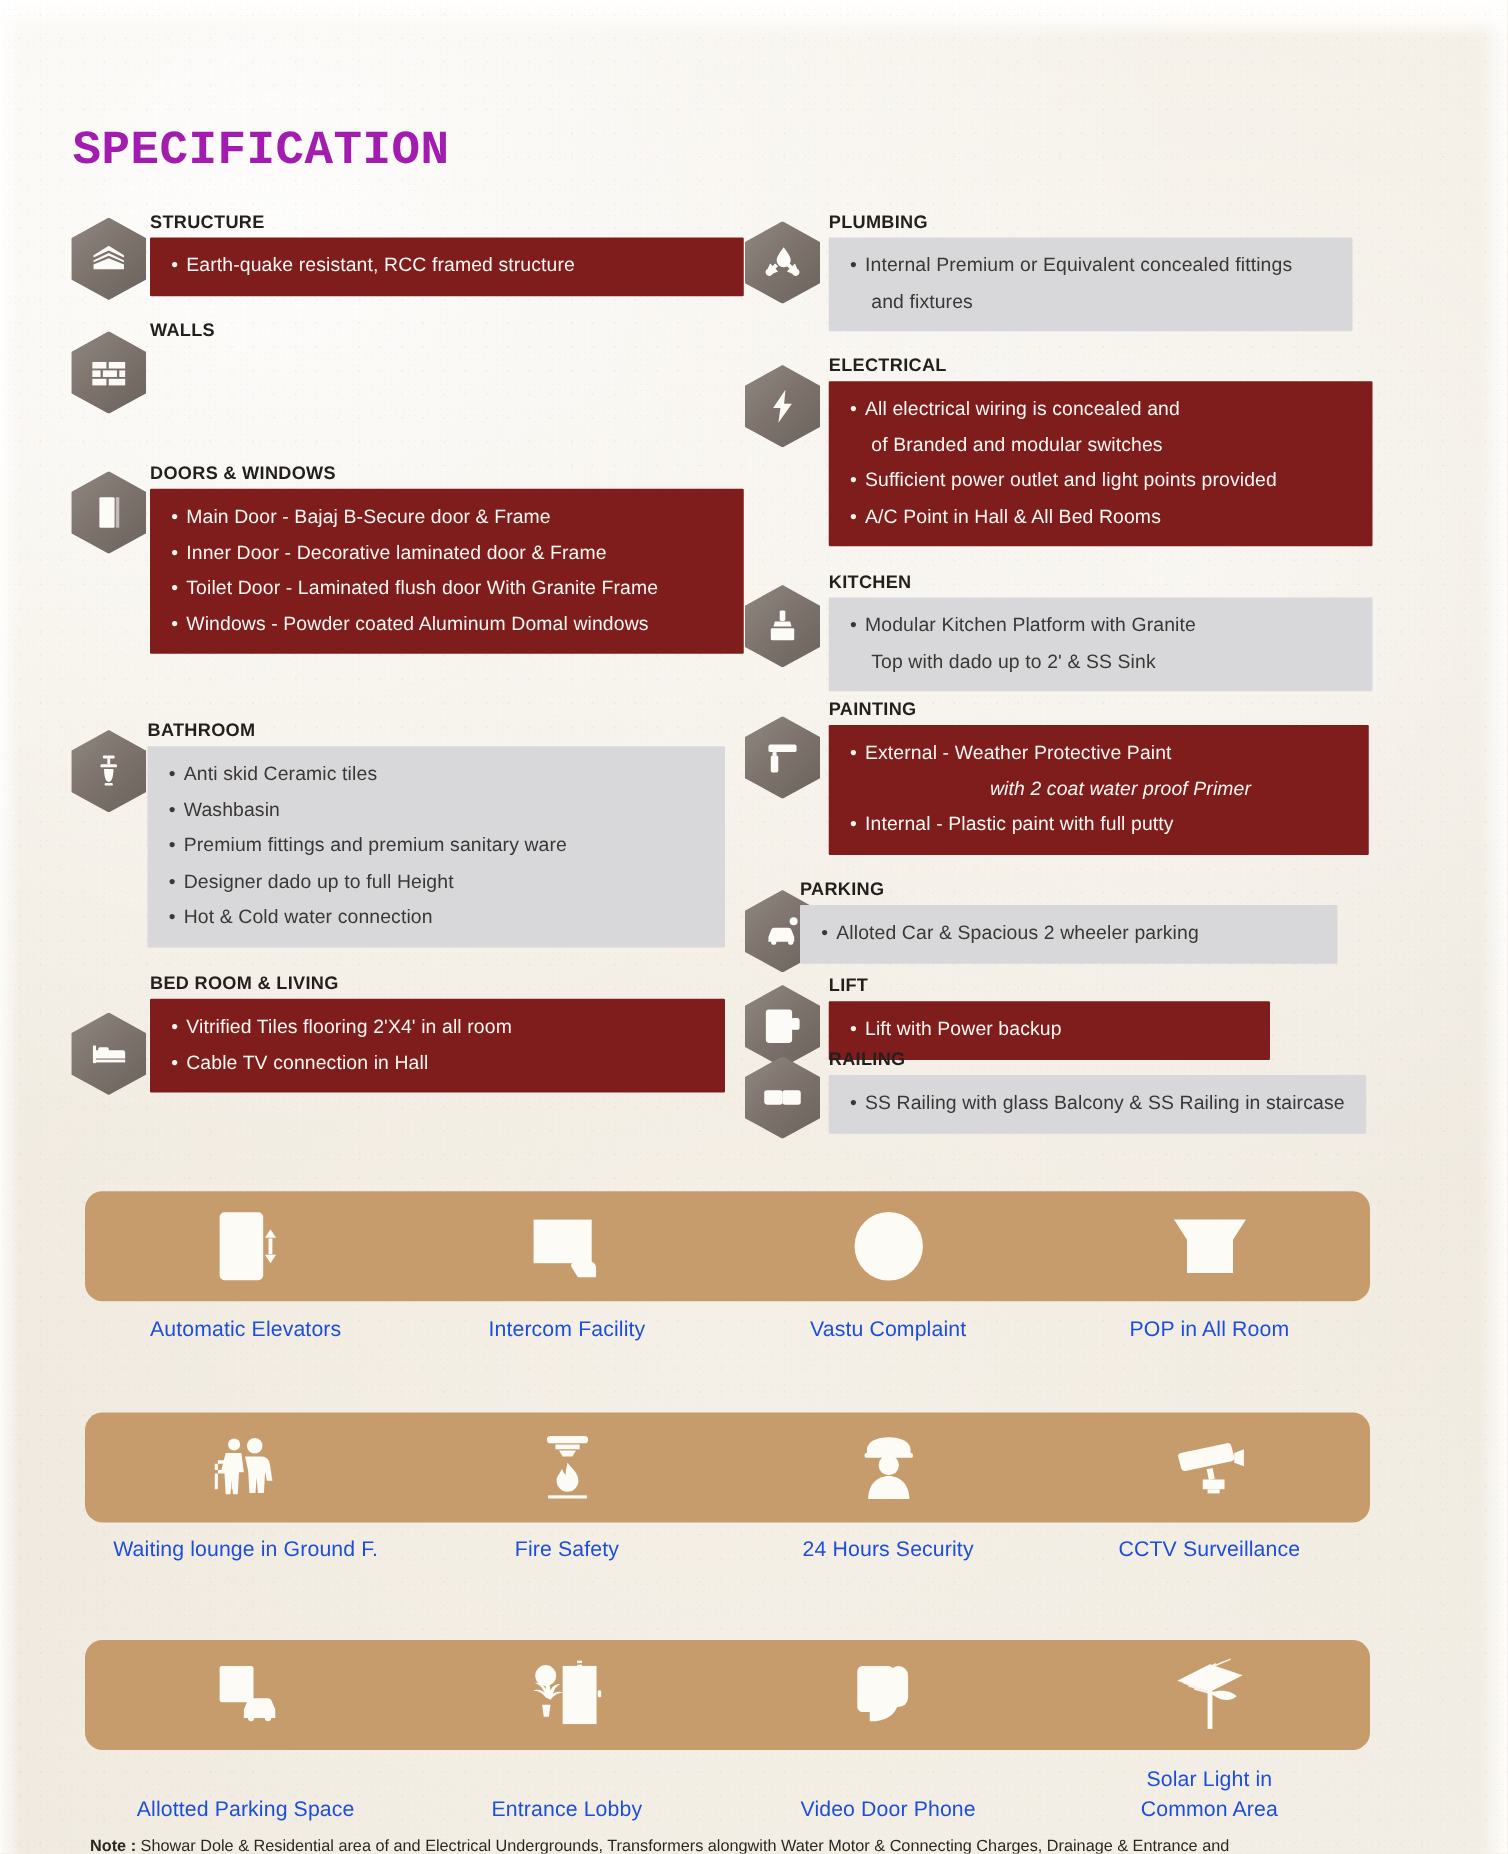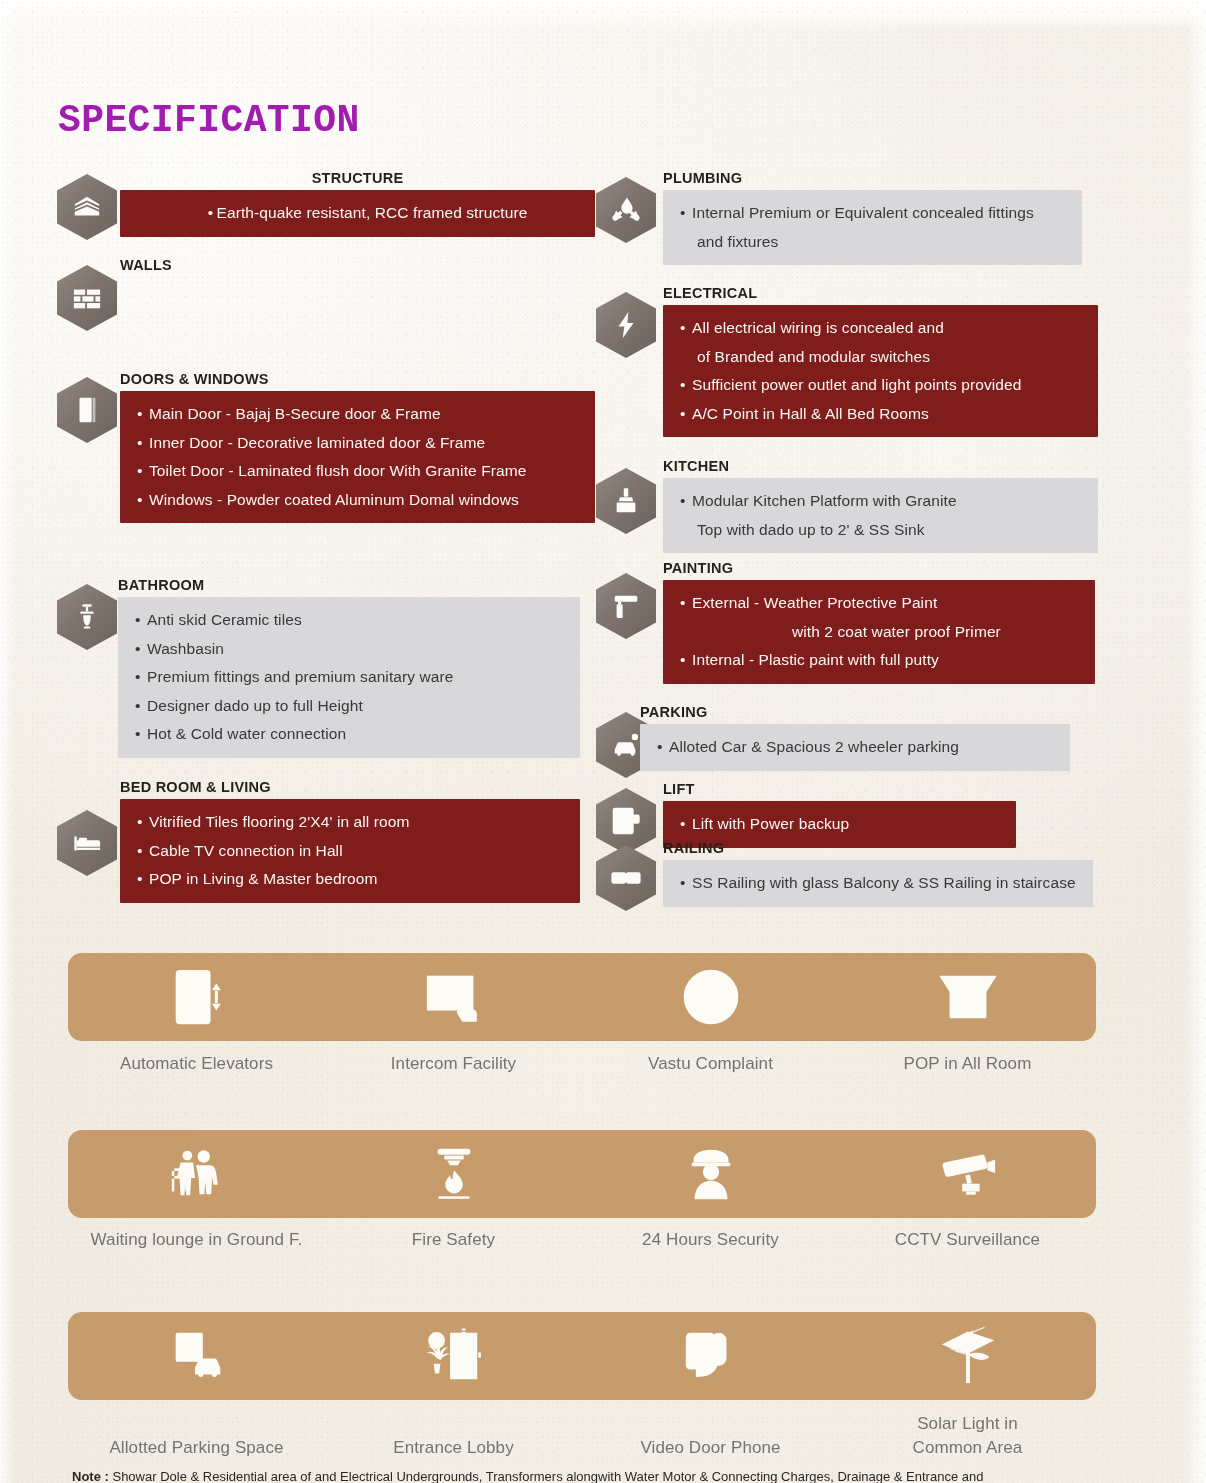--- a/index.html
+++ b/index.html
@@ -144,21 +144,21 @@
 
   .amenity-labels {
     position: absolute;
     display: flex;
   }
   .amenity-label {
     flex: 1 1 0;
     text-align: center;
     font-size: 17px;
     line-height: 24px;
-    color: #737373;
+    color: #1d4ed8;
     letter-spacing: 0.1px;
   }
 
   
   .note {
     position: absolute;
     left: 72px;
     top: 1470px;
     right: 24px;
     font-size: 13px;
@@ -186,21 +186,21 @@
   <div id="spec-left-root">
       <div class="hexwrap" style="left: 57px; top: 174px;">
         <div class="hex">
           <svg viewBox="0 0 32 32">
             <path d="M16 5 L29 13 L29 15 L16 9 L3 15 L3 13 Z"></path>
             <path d="M16 11 L29 17.5 L29 19 L16 13.5 L3 19 L3 17.5 Z"></path>
             <path d="M16 15.5 L29 21 L29 25 L3 25 L3 21 Z"></path>
           </svg>
         </div>
       </div>
-      <div class="spec-block" style="left: 120px; top: 170px; width: 475px; text-align: center;">
+      <div class="spec-block" style="left: 120px; top: 170px; width: 475px;">
         <div class="spec-heading">STRUCTURE</div>
         <div class="spec-panel tan">
           <div class="spec-line"><span class="b">•</span><span>Earth-quake resistant, RCC framed structure</span></div>
         </div>
       </div>
       <div class="hexwrap" style="left: 57px; top: 265px;">
         <div class="hex">
           <svg viewBox="0 0 32 32">
             <rect x="2" y="7" width="12" height="5.6"></rect>
             <rect x="16" y="7" width="14" height="5.6"></rect>
@@ -262,21 +262,20 @@
             <rect x="5" y="21" width="25" height="2.4"></rect>
             <rect x="7" y="10.5" width="9" height="3.5" rx="1.4"></rect>
           </svg>
         </div>
       </div>
       <div class="spec-block" style="left: 120px; top: 779px; width: 460px;">
         <div class="spec-heading">BED ROOM &amp; LIVING</div>
         <div class="spec-panel tan">
           <div class="spec-line"><span class="b">•</span><span>Vitrified Tiles flooring 2'X4' in all room</span></div>
           <div class="spec-line"><span class="b">•</span><span>Cable TV connection in Hall</span></div>
-          <div class="spec-line"><span class="b">•</span><span>POP in Living &amp; Master bedroom</span></div>
         </div>
       </div>
     </div>
   <div id="spec-right-root">
       <div class="hexwrap" style="left: 596px; top: 177px;">
         <div class="hex">
           <svg viewBox="0 0 32 32">
             <path d="M17 3 c3.6 5 6 8.2 6 11 a6 6 0 0 1 -12 0 c0 -2.8 2.4 -6 6 -11 z"></path>
             <path d="M3.4 21.4 a3.2 3.2 0 1 0 4.2 4.3 l4.6 -2.1 l-2.2 -2.2 l2.2 -2.2 l-2.4 -2.4 l-2.2 2.2 l-2.2 -2.2 z"></path>
             <path d="M28.6 21.4 a3.2 3.2 0 1 1 -4.2 4.3 l-4.6 -2.1 l2.2 -2.2 l-2.2 -2.2 l2.4 -2.4 l2.2 2.2 l2.2 -2.2 z"></path>
@@ -329,21 +328,21 @@
             <rect x="4" y="5" width="24" height="6.4" rx="1.6"></rect>
             <rect x="7.5" y="11.4" width="3.4" height="3.2"></rect>
             <rect x="6" y="14.2" width="6.4" height="14.6" rx="1.4"></rect>
           </svg>
         </div>
       </div>
       <div class="spec-block" style="left: 663px; top: 560px; width: 432px;">
         <div class="spec-heading">PAINTING</div>
         <div class="spec-panel tan">
           <div class="spec-line"><span class="b">•</span><span>External - Weather Protective Paint</span></div>
-          <div class="spec-line cont" style="padding-left: 117px;"><span class="b">•</span><span>with 2 coat water proof Primer</span></div>
+          <div class="spec-line cont" style="padding-left: 117px; font-style: italic;"><span class="b">•</span><span>with 2 coat water proof Primer</span></div>
           <div class="spec-line"><span class="b">•</span><span>Internal  - Plastic paint with full putty</span></div>
         </div>
       </div>
       <div class="hexwrap" style="left: 596px; top: 712px;">
         <div class="hex">
           <svg viewBox="0 0 32 32">
             <circle cx="25.5" cy="7.5" r="3.4"></circle>
             <path d="M4 21 l2.4 -6.2 a2.6 2.6 0 0 1 2.4 -1.7 h12.4 a2.6 2.6 0 0 1 2.4 1.7 l2.4 6.2 v4 h-22 z"></path>
             <circle cx="8.5" cy="25.4" r="2.2"></circle>
             <circle cx="23" cy="25.4" r="2.2"></circle>

